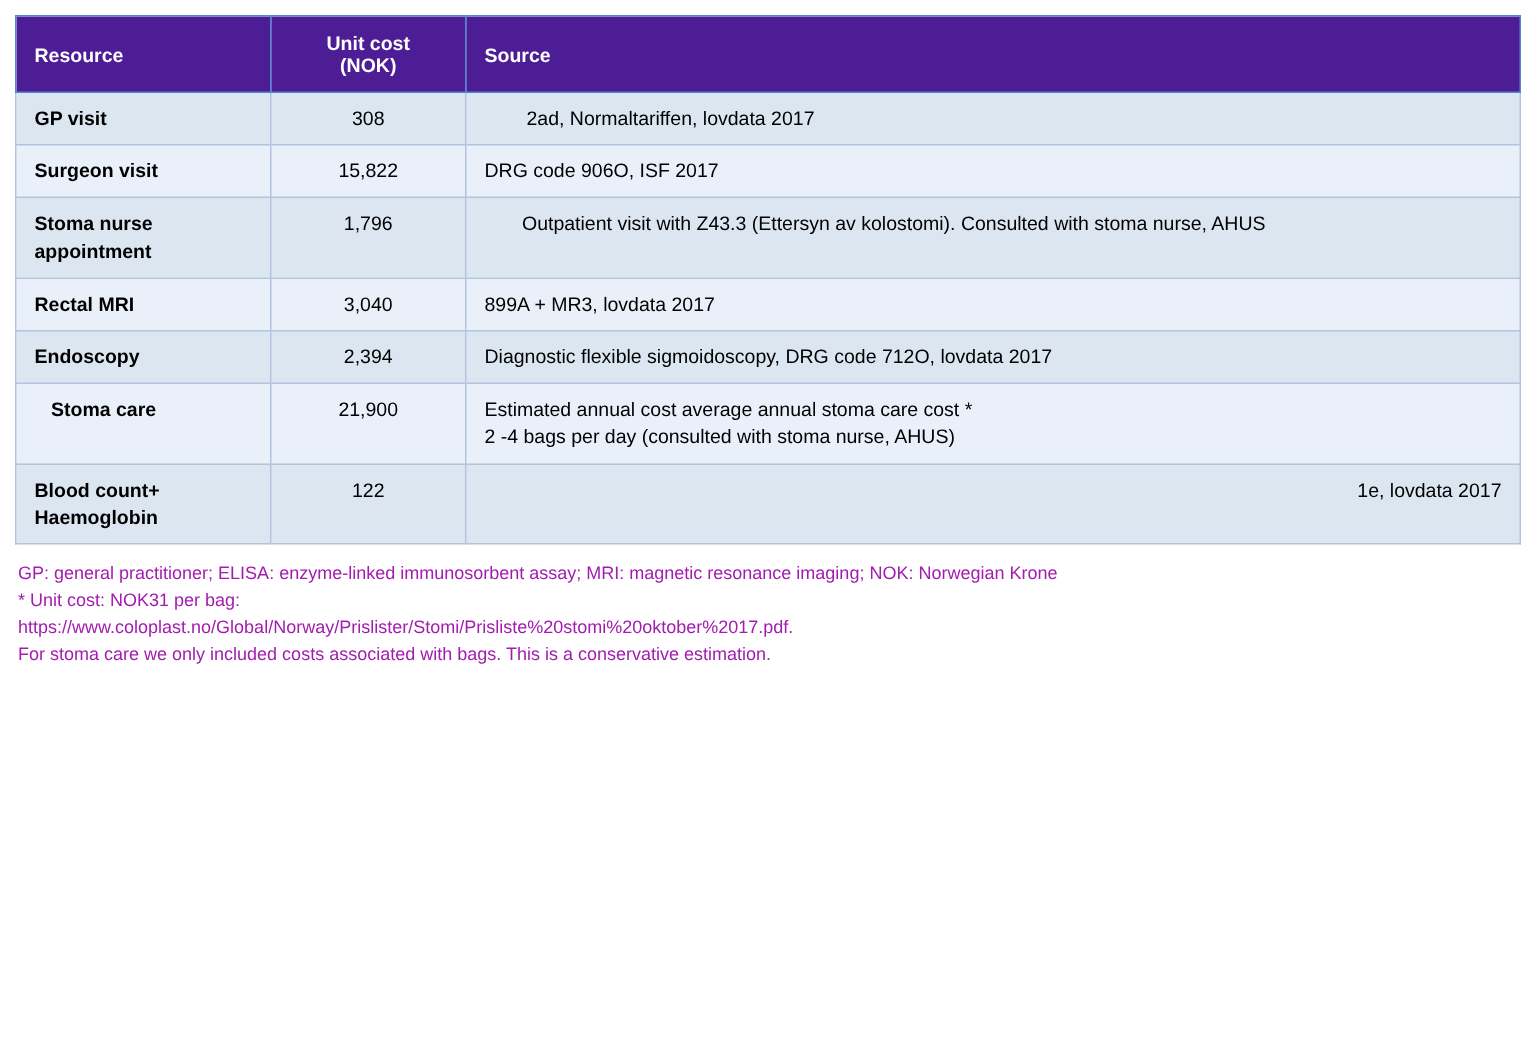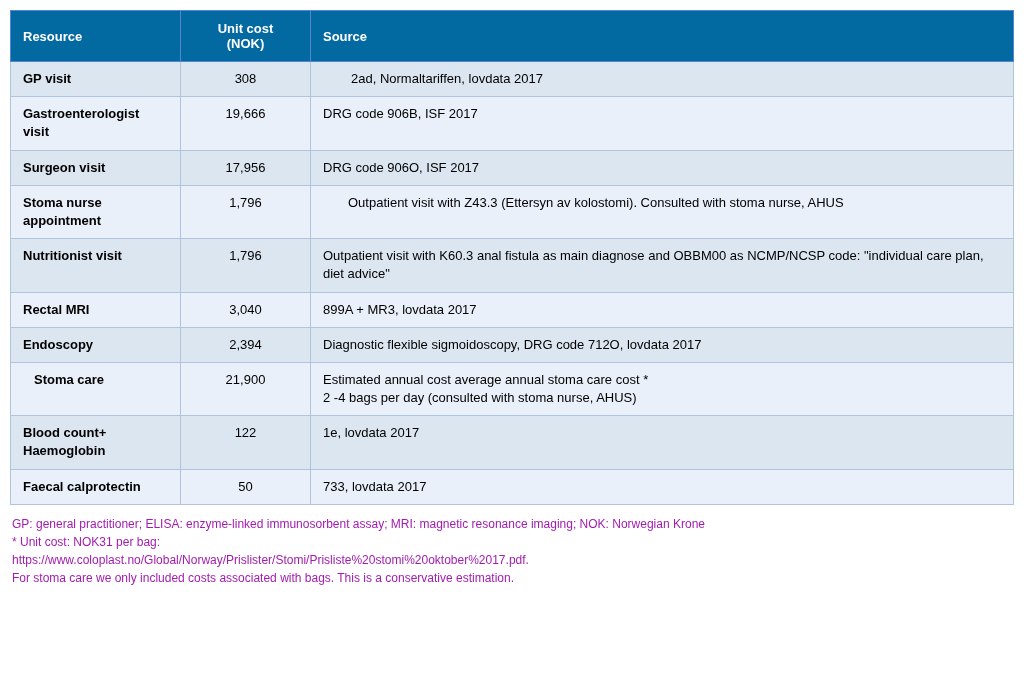--- a/index.html
+++ b/index.html
@@ -12,21 +12,21 @@
       padding: 10px;
     }
 
     .table-container {
       width: 100%;
       border-collapse: collapse;
       border: 1px solid #b0c4de;
     }
 
     .table-header {
-      background-color: #0369a1;
+      background-color: #4c1d95;
       color: #fff;
       font-weight: bold;
     }
 
     .table-header th {
       padding: 10px 12px;
       text-align: left;
       border: 1px solid #5585d0;
       vertical-align: middle;
     }
@@ -95,38 +95,28 @@
       <th>Source</th>
     </tr>
   </thead>
   <tbody id="table-body">
   <tr>
         <td style="white-space: pre-line;">GP visit</td>
         <td>308</td>
         <td style="white-space: pre-line; padding-left: 40px;">2ad, Normaltariffen, lovdata 2017</td>
       </tr>
       <tr>
-        <td style="white-space: pre-line;">Gastroenterologist visit</td>
-        <td>19,666</td>
-        <td style="white-space: pre-line;">DRG code 906B, ISF 2017</td>
-      </tr>
-      <tr>
         <td style="white-space: pre-line;">Surgeon visit</td>
-        <td>17,956</td>
+        <td>15,822</td>
         <td style="white-space: pre-line;">DRG code 906O, ISF 2017</td>
       </tr>
       <tr>
         <td style="white-space: pre-line;">Stoma nurse appointment</td>
         <td>1,796</td>
         <td style="white-space: pre-line; padding-left: 37px;">Outpatient visit with Z43.3 (Ettersyn av kolostomi). Consulted with stoma nurse, AHUS</td>
-      </tr>
-      <tr>
-        <td style="white-space: pre-line;">Nutritionist visit</td>
-        <td>1,796</td>
-        <td style="white-space: pre-line;">Outpatient visit with K60.3 anal fistula as main diagnose and OBBM00 as NCMP/NCSP code: "individual care plan, diet advice"</td>
       </tr>
       <tr>
         <td style="white-space: pre-line;">Rectal MRI</td>
         <td>3,040</td>
         <td style="white-space: pre-line;">899A + MR3, lovdata 2017</td>
       </tr>
       <tr>
         <td style="white-space: pre-line;">Endoscopy</td>
         <td>2,394</td>
         <td style="white-space: pre-line;">Diagnostic flexible sigmoidoscopy, DRG code 712O, lovdata 2017</td>
@@ -134,26 +124,21 @@
       <tr>
         <td style="white-space: pre-line; padding-left: 23px;">Stoma care</td>
         <td>21,900</td>
         <td style="white-space: pre-line;">Estimated annual cost average annual stoma care cost *
 2 -4 bags per day (consulted with stoma nurse, AHUS)</td>
       </tr>
       <tr>
         <td style="white-space: pre-line;">Blood count+
 Haemoglobin</td>
         <td>122</td>
-        <td style="white-space: pre-line;">1e, lovdata 2017</td>
-      </tr>
-      <tr>
-        <td style="white-space: pre-line;">Faecal calprotectin</td>
-        <td>50</td>
-        <td style="white-space: pre-line;">733, lovdata 2017</td>
+        <td style="white-space: pre-line; text-align: right;">1e, lovdata 2017</td>
       </tr>
     </tbody>
 </table>
 
 <div class="footnote" id="footnote-text" style="white-space: pre-line;">GP: general practitioner; ELISA: enzyme-linked immunosorbent assay; MRI: magnetic resonance imaging; NOK: Norwegian Krone
 * Unit cost: NOK31 per bag:
 https://www.coloplast.no/Global/Norway/Prislister/Stomi/Prisliste%20stomi%20oktober%2017.pdf.
 For stoma care we only included costs associated with bags. This is a conservative estimation.</div>
 
 </body></html>

